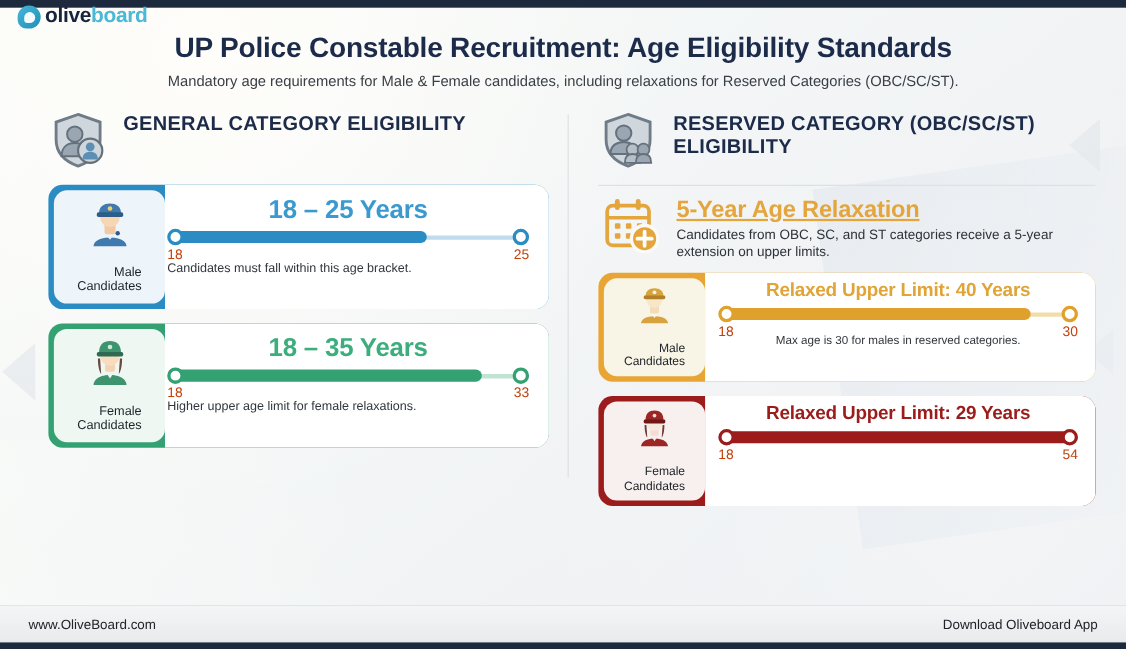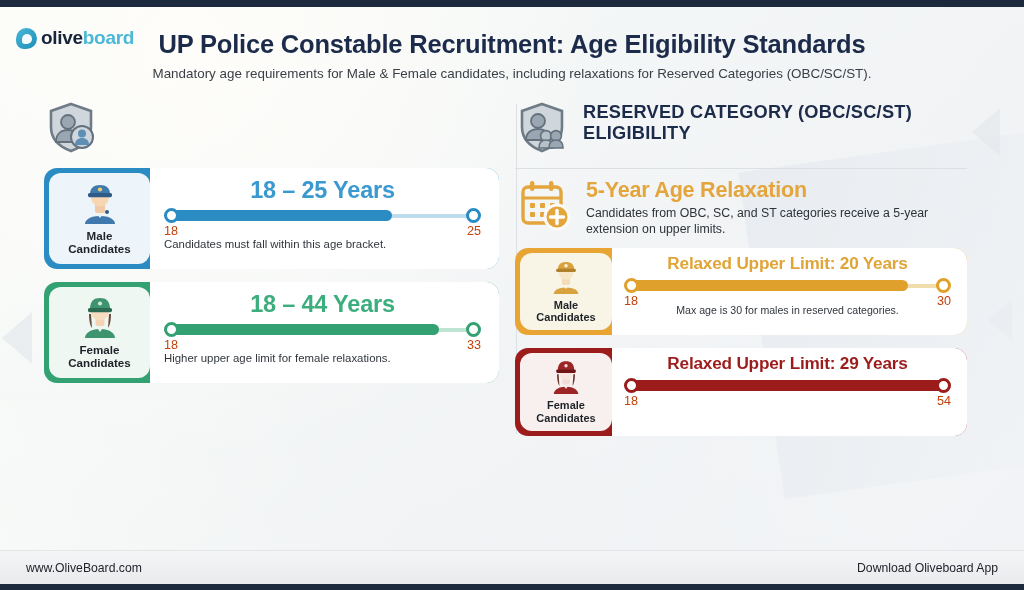--- a/index.html
+++ b/index.html
@@ -65,21 +65,21 @@
     transform: rotate(-8deg);
   }
   .wash-b {
     position: absolute; left: -40px; top: 400px;
     width: 360px; height: 180px;
     background: linear-gradient(70deg, rgba(248,250,248,.9), rgba(240,244,243,0));
   }
 
   
   .logo {
-    position: absolute; left: 16px; top: 27px;
+    position: absolute; left: 16px; top: 4px;
     display: flex; align-items: center; gap: 4px;
   }
   .logo-mark {
     width: 21px; height: 21px; border-radius: 50% 50% 50% 8px;
     background: linear-gradient(135deg, #49b6d8 0%, #1f8fb8 100%);
     position: relative;
   }
   .logo-mark::after {
     content: ""; position: absolute; left: 6px; top: 6px;
     width: 10px; height: 10px; border-radius: 50% 50% 50% 3px;
@@ -97,21 +97,21 @@
   }
   .subtitle {
     position: absolute; left: 0; top: 66px; width: 1024px;
     text-align: center;
     font-size: 13.4px; color: #3a3f47;
   }
 
   
   .col { position: absolute; top: 100px; }
   .col-left  { left: 44px;  width: 455px; }
-  .col-right { left: 515px; width: 452px; }
+  .col-right { left: 544px; width: 452px; }
 
   .divider {
     position: absolute; left: 516px; top: 104px;
     width: 1px; height: 330px;
     background: #dcdfe3;
   }
 
   .sec-head { display: flex; align-items: flex-start; gap: 14px; margin-bottom: 14px; }
   .sec-title {
     font-size: 18.2px; font-weight: 700; color: #1c2b4a;
@@ -131,27 +131,27 @@
   }
   .card-badge {
     flex: 0 0 101px;
     display: flex; flex-direction: column;
     align-items: center; justify-content: center;
     padding: 7px 3px 8px;
     border-radius: 12px;
     margin: 5px 0 5px 5px;
   }
   .badge-label {
-    font-size: 11.6px; font-weight: 700; color: #1d2228;
-    text-align: center; line-height: 1.16; margin-top: 5px;
+    font-size: 11.6px; font-weight: 400; color: #1d2228;
+    text-align: right; line-height: 1.16; margin-top: 17px;
   }
   .card-body {
     flex: 1; background: #ffffff;
     display: flex; flex-direction: column;
-    padding: 9px 18px 7px 14px;
+    padding: 9px 18px 7px 2px;
   }
   .range-title {
     text-align: center; font-weight: 700; letter-spacing: -.2px;
   }
   .track-wrap { position: relative; margin: 4px 0 0; height: 16px; }
   .track {
     position: absolute; left: 6px; right: 6px; top: 6px; height: 4px;
     border-radius: 3px;
   }
   .track-fill {
@@ -227,21 +227,21 @@
   .relax-rule {
     height: 1px; background: #dcdfe3; margin: 4px 0 10px;
   }
   .relax {
     display: flex; align-items: flex-start; gap: 13px;
     padding: 0 4px 10px 4px;
   }
   .cal-icon { width: 54px; height: 54px; flex: 0 0 54px; }
   .relax-title {
     font-size: 21.5px; font-weight: 700; color: #e3a53c;
-    letter-spacing: -.2px; line-height: 1.1;
+    letter-spacing: -.2px; line-height: 1.1; text-decoration: underline;
   }
   .relax-sub {
     font-size: 12.3px; color: #2e333a; line-height: 1.3; margin-top: 3px;
   }
 
   
   .footer {
     position: absolute; left: 0; bottom: 6px; width: 1024px; height: 34px;
     background: linear-gradient(180deg, #f4f5f6 0%, #e9eaec 100%);
     border-top: 1px solid #e2e4e6;
@@ -281,20 +281,21 @@
       <span class="shield-icon">
         <svg viewBox="0 0 54 54" width="54" height="54">
           <path d="M27 4 L47 11 V27 C47 40 38 47 27 51 C16 47 7 40 7 27 V11 Z" fill="#cfd6dc" stroke="#6f7c88" stroke-width="2.6"></path>
           <circle cx="24" cy="22" r="7" fill="#9aa7b3" stroke="#64717d" stroke-width="1.8"></circle>
           <path d="M12 42 C12 33 18 30 24 30 C30 30 36 33 36 42 Z" fill="#9aa7b3" stroke="#64717d" stroke-width="1.8"></path>
           <circle cx="38" cy="37" r="11" fill="#cfd6dc" stroke="#64717d" stroke-width="2"></circle>
           <circle cx="38" cy="33.5" r="4" fill="#5d8fb5"></circle>
           <path d="M31 45 C31 40 34 38 38 38 C42 38 45 40 45 45 Z" fill="#5d8fb5"></path>
         </svg>
       </span>
+      <span class="sec-title">GENERAL CATEGORY ELIGIBILITY</span>
     </div>
 
     <div class="card card-blue">
       <div class="card-badge">
         <svg width="44" height="44" viewBox="0 0 44 44">
           <path d="M22 36 C10 36 7 41 7 44 H37 C37 41 34 36 22 36 Z" fill="#3f79ae"></path>
           <path d="M16 30 L22 38 L28 30 Z" fill="#eef2f6"></path>
           <rect x="17" y="22" width="10" height="11" rx="2" fill="#f0c9a6"></rect>
           <ellipse cx="22" cy="17" rx="9" ry="9.5" fill="#f7d6b4"></ellipse>
           <path d="M12 14 C12 8 16 5 22 5 C28 5 32 8 32 14 Z" fill="#3f79ae"></path>
@@ -328,21 +329,21 @@
           <rect x="17.5" y="22" width="9" height="10" rx="2" fill="#f3d3b4"></rect>
           <path d="M11 20 C11 31 14 34 14 34 L13 20 Z M33 20 C33 31 30 34 30 34 L31 20 Z" fill="#6b4a3a"></path>
           <ellipse cx="22" cy="17" rx="9" ry="9.5" fill="#f8dcc0"></ellipse>
           <path d="M12 15 C12 7 16 4 22 4 C28 4 32 7 32 15 Z" fill="#3f9470"></path>
           <rect x="10" y="14" width="24" height="4.2" rx="1.6" fill="#2c6b51"></rect>
           <circle cx="22" cy="9.5" r="2.1" fill="#cfe8d8"></circle>
         </svg>
         <span class="badge-label">Female<br>Candidates</span>
       </div>
       <div class="card-body">
-        <div class="range-title">18 – 44 Years</div>
+        <div class="range-title">18 – 35 Years</div>
         <div class="track-wrap">
           <div class="track"></div>
           <div class="track-fill" style="width:85%"></div>
           <div class="knob knob-l"></div>
           <div class="knob knob-r"></div>
         </div>
         <div class="ends">
           <span class="end-val end-l">18</span>
           <span class="end-val end-r">33</span>
         </div>
@@ -400,21 +401,21 @@
           <path d="M16 30 L22 38 L28 30 Z" fill="#fbf6e9"></path>
           <rect x="17" y="22" width="10" height="11" rx="2" fill="#f3dcb8"></rect>
           <ellipse cx="22" cy="17" rx="9" ry="9.5" fill="#f7e6c8"></ellipse>
           <path d="M12 14 C12 8 16 5 22 5 C28 5 32 8 32 14 Z" fill="#d8a33f"></path>
           <rect x="10" y="13" width="24" height="4.2" rx="1.6" fill="#b0802a"></rect>
           <circle cx="22" cy="9.5" r="2.1" fill="#fdf3d8"></circle>
         </svg>
         <span class="badge-label">Male<br>Candidates</span>
       </div>
       <div class="card-body">
-        <div class="range-title">Relaxed Upper Limit: 20 Years</div>
+        <div class="range-title">Relaxed Upper Limit: 40 Years</div>
         <div class="track-wrap">
           <div class="track"></div>
           <div class="track-fill" style="width:85%"></div>
           <div class="knob knob-l"></div>
           <div class="knob knob-r"></div>
         </div>
         <div class="foot-row">
           <span class="end-val end-l">18</span>
           <span class="note">Max age is 30 for males in reserved categories.</span>
           <span class="end-val end-r">30</span>

